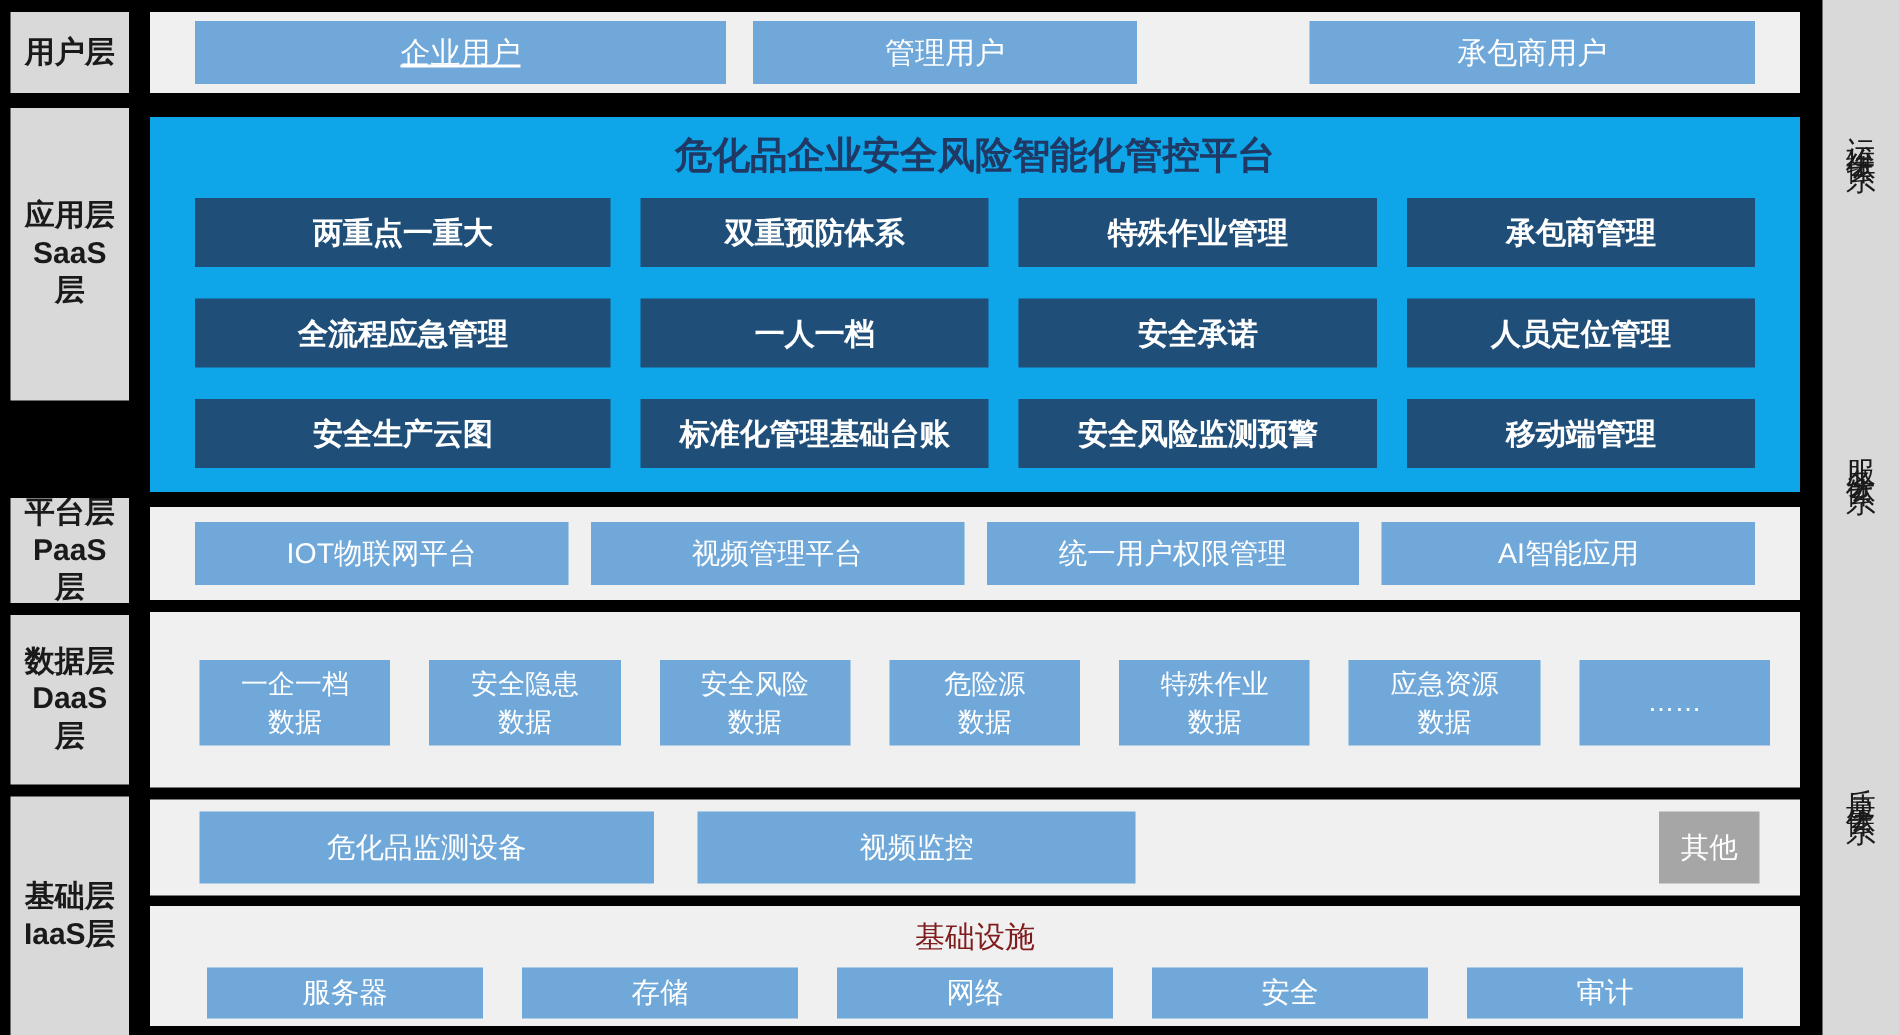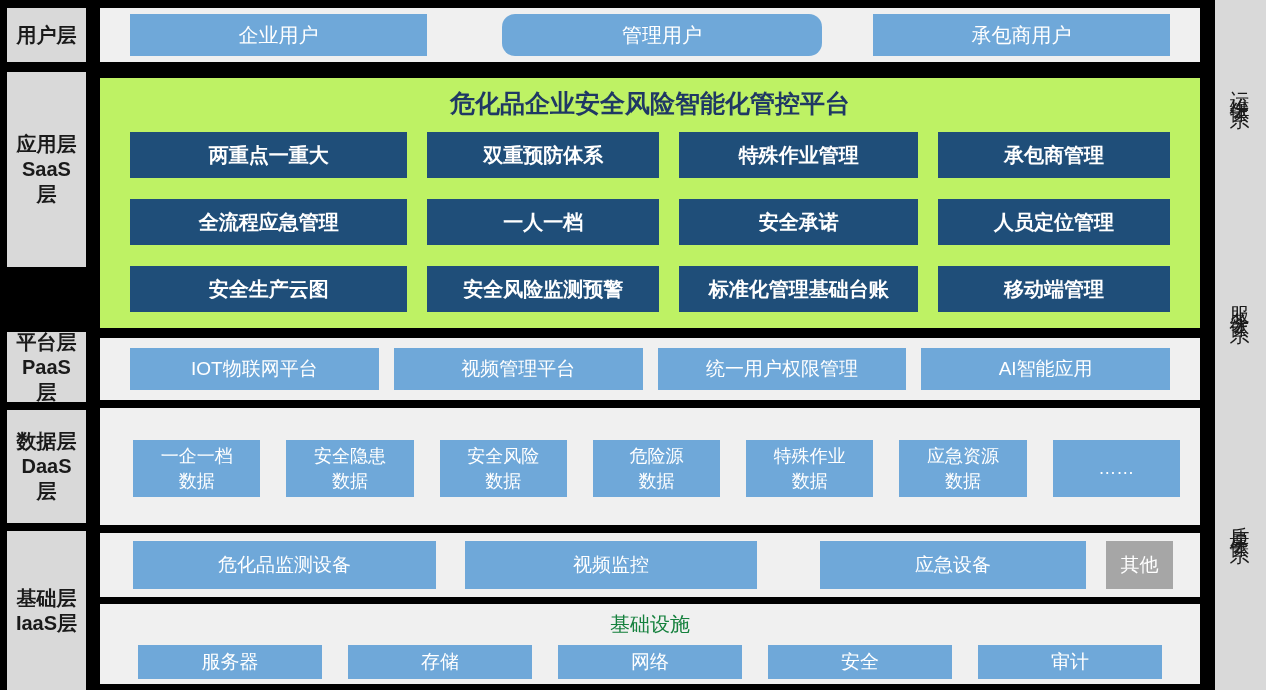--- a/index.html
+++ b/index.html
@@ -15,21 +15,21 @@
   }
   .side-label span { display:block; }
   
   .band { position:absolute; left:100px; width:1100px; background:#f0f0f0; }
   .btn { display:flex; align-items:center; justify-content:center; color:#fff; box-sizing:border-box; }
   .blue { background:#6fa8d9; }
   .navy { background:#1f4e79; font-weight:bold;font-family:Liberation Mono, monospace; }
   .grayb { background:#a6a6a6; }
   .abs { position:absolute; }
   
-  .saas-band { background:#bef264; }
+  .saas-band { background:#0ea5e9; }
   .saas-title {
     position:absolute; top:9px; left:0; width:100%; text-align:center;
     font-size:25px; font-weight:bold; color:#1f3864;
   }
   .saas-grid {
     position:absolute; left:30px; right:30px; top:54px;
     display:grid; grid-template-columns:1.16fr 0.97fr 1fr 0.97fr;
     column-gap:20px; row-gap:21px; grid-auto-rows:46px;
   }
   .saas-grid .btn { font-size:20px; }
@@ -38,21 +38,21 @@
   .paas-row { left:30px; right:30px; top:10px; gap:15px; }
   .paas-row .btn { flex:1; height:42px; font-size:19px; }
   .daas-row { left:33px; right:20px; top:32px; gap:26px; }
   .daas-row .databox {
     flex:1; height:57px; background:#6fa8d9; color:#fff;
     display:flex; flex-direction:column; align-items:center; justify-content:center;
     font-size:18px; line-height:25px; text-align:center;
   }
   .infra-title {
     position:absolute; top:7px; left:0; width:100%; text-align:center;
-    font-size:20px; color:#15803d;
+    font-size:20px; color:#7f1d1d;
   }
   .infra-row { left:38px; right:38px; top:41px; gap:26px;border-radius:10px; }
   .infra-row .btn { flex:1; height:34px; font-size:19px; }
   .dev-btn { height:48px; top:8px; font-size:19px; }
   .user-btn { height:42px; top:6px; font-size:20px; }
   
   .sidebar { position:absolute; left:1215px; top:0; width:51px; height:690px; background:#d9d9d9; }
   .vtext {
     position:absolute; left:50%; transform:translateX(-50%);
     writing-mode:vertical-rl; text-orientation:upright;
@@ -81,39 +81,39 @@
     <span>数据层</span>
     <span>DaaS</span>
     <span>层</span>
   </div>
   <div class="side-label" style="top:531px; height:159px;">
     <span>基础层</span>
     <span>IaaS层</span>
   </div>
 
   <div class="band" style="top:8px; height:54px;">
-    <div class="btn blue abs user-btn" style="left:30px; width:297px;">企业用户</div>
-    <div class="btn blue abs user-btn" style="left:402px; width:320px;border-radius:13px;">管理用户</div>
+    <div class="btn blue abs user-btn" style="left:30px; width:354px;text-decoration:underline;">企业用户</div>
+    <div class="btn blue abs user-btn" style="left:402px; width:256px;">管理用户</div>
     <div class="btn blue abs user-btn" style="left:773px; width:297px;">承包商用户</div>
   </div>
 
   <div class="band saas-band" style="top:78px; height:250px;">
     <div class="saas-title">危化品企业安全风险智能化管控平台</div>
     <div class="saas-grid">
       <div class="btn navy">两重点一重大</div>
       <div class="btn navy">双重预防体系</div>
       <div class="btn navy">特殊作业管理</div>
       <div class="btn navy">承包商管理</div>
       <div class="btn navy">全流程应急管理</div>
       <div class="btn navy">一人一档</div>
       <div class="btn navy">安全承诺</div>
       <div class="btn navy">人员定位管理</div>
       <div class="btn navy">安全生产云图</div>
+      <div class="btn navy">标准化管理基础台账</div>
       <div class="btn navy">安全风险监测预警</div>
-      <div class="btn navy">标准化管理基础台账</div>
       <div class="btn navy">移动端管理</div>
     </div>
   </div>
 
   <div class="band" style="top:338px; height:62px;">
     <div class="row-flex paas-row">
       <div class="btn blue">IOT物联网平台</div>
       <div class="btn blue">视频管理平台</div>
       <div class="btn blue">统一用户权限管理</div>
       <div class="btn blue">AI智能应用</div>
@@ -149,21 +149,20 @@
       <div class="databox">
         <span>……</span>
         <span></span>
       </div>
     </div>
   </div>
 
   <div class="band" style="top:533px; height:64px;">
     <div class="btn blue abs dev-btn" style="left:33px; width:303px;">危化品监测设备</div>
     <div class="btn blue abs dev-btn" style="left:365px; width:292px;">视频监控</div>
-    <div class="btn blue abs dev-btn" style="left:720px; width:266px;">应急设备</div>
     <div class="btn grayb abs dev-btn" style="left:1006px; width:67px;">其他</div>
   </div>
 
   <div class="band" style="top:604px; height:80px;">
     <div class="infra-title">基础设施</div>
     <div class="row-flex infra-row">
       <div class="btn blue">服务器</div>
       <div class="btn blue">存储</div>
       <div class="btn blue">网络</div>
       <div class="btn blue">安全</div>

